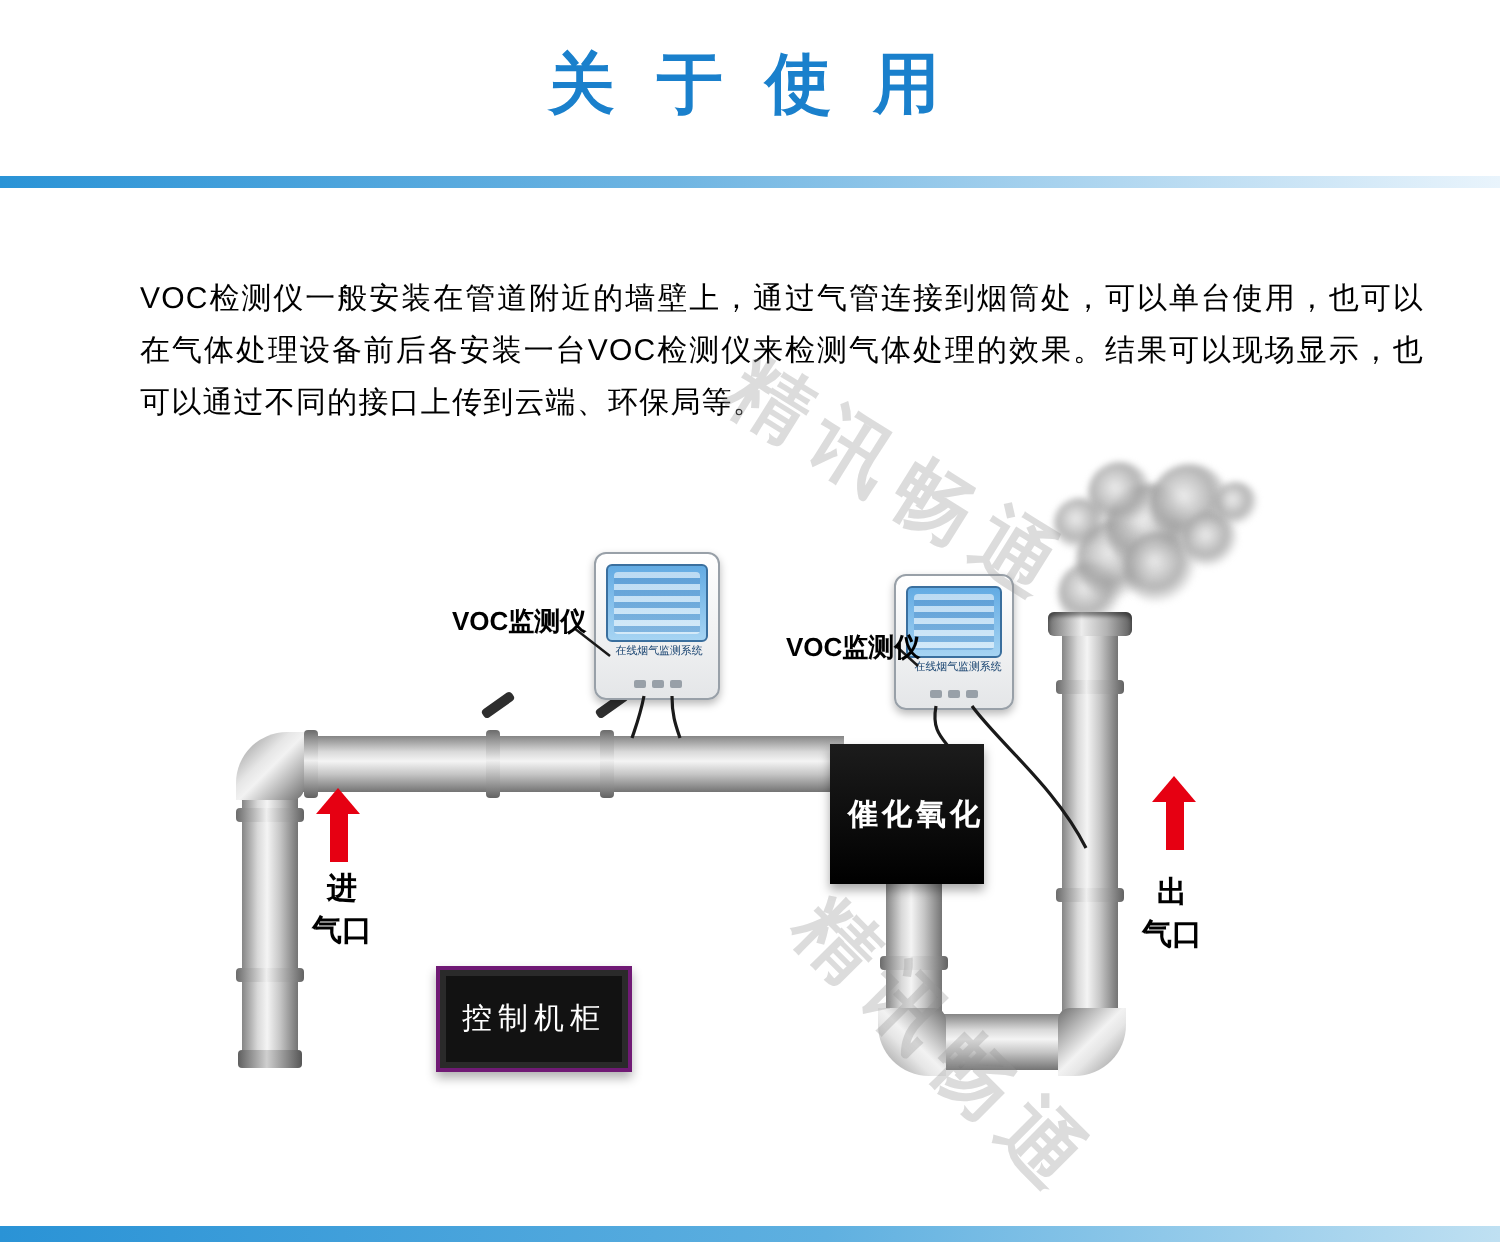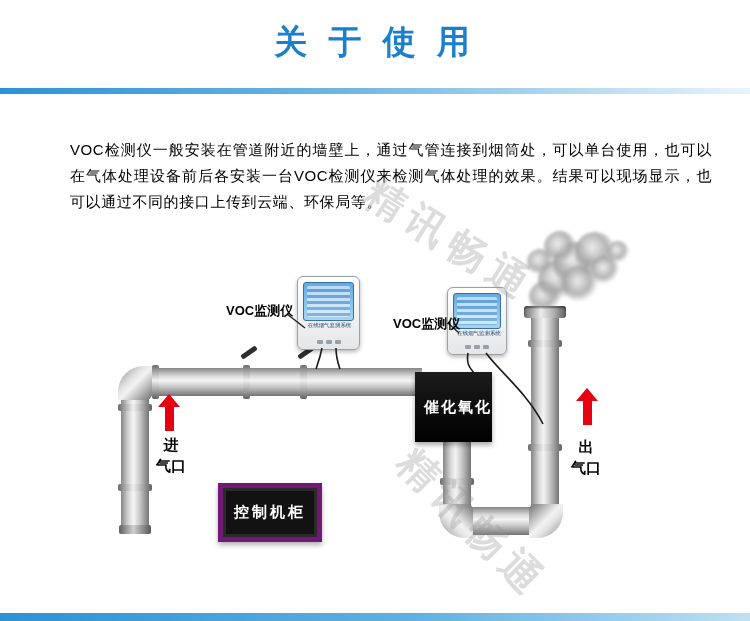--- a/index.html
+++ b/index.html
@@ -41,21 +41,21 @@
 
   
   .puff{position:absolute;border-radius:50%;filter:blur(1.5px);z-index:2;
         background:radial-gradient(circle at 42% 40%, rgba(236,236,236,.95) 0%, rgba(160,160,160,.78) 45%, rgba(160,160,160,0) 72%);}
 
   
   .catalytic{position:absolute;z-index:4;display:flex;align-items:center;justify-content:flex-end;
         background:linear-gradient(#1c1c1c,#000);color:#fff;font-size:15px;font-weight:bold;
         letter-spacing:2px;box-shadow:0 3px 5px rgba(0,0,0,.35);}
   .cabinet{position:absolute;z-index:4;display:flex;align-items:center;justify-content:center;
-        background:#121212;border:5px solid #701a75;color:#fff;font-size:15px;font-weight:bold;
+        background:#121212;border:2px solid #701a75;color:#fff;font-size:15px;font-weight:normal;
         letter-spacing:3px;box-shadow:inset 0 0 0 3px rgba(255,255,255,.10),0 3px 5px rgba(0,0,0,.3);}
 
   
   .device{position:absolute;z-index:5;background:linear-gradient(#ffffff,#e4e6e8);
         border:1px solid #98a0a8;border-radius:6px;box-shadow:0 2px 4px rgba(0,0,0,.28);}
   .device-screen{position:absolute;left:5px;right:5px;top:5px;height:52%;overflow:hidden;
         background:linear-gradient(#63abe3,#a6d4f3);border:1px solid #3a6f9e;border-radius:3px;}
   .device-screen-rows{position:absolute;inset:3px;border-radius:2px;
         background:repeating-linear-gradient(to bottom, rgba(255,255,255,.55) 0 3px, rgba(70,130,190,.35) 3px 6px);}
   .device-caption{position:absolute;left:0;right:0;top:60%;text-align:center;font-size:8px;

